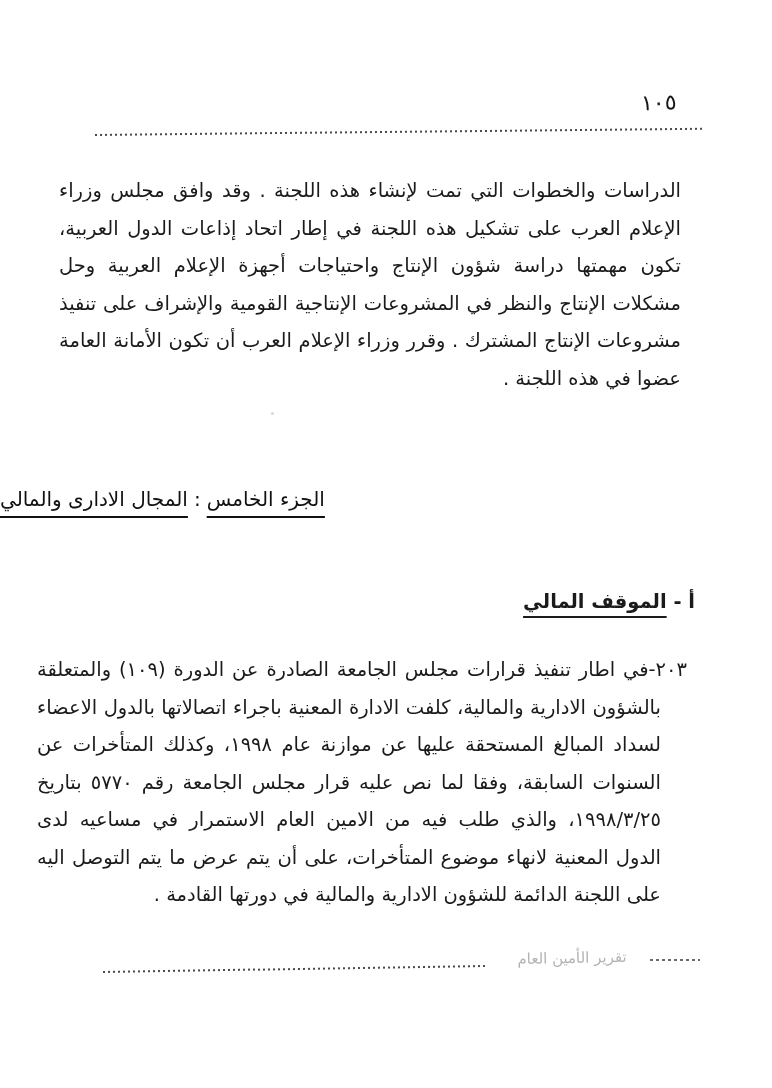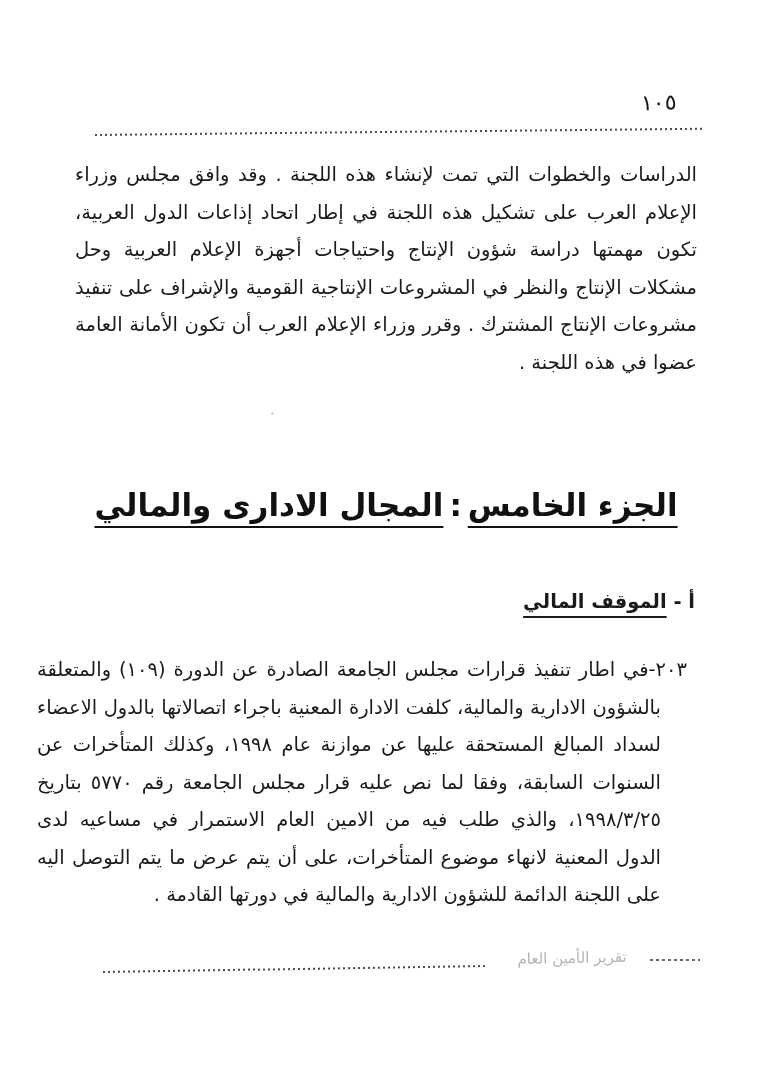--- a/index.html
+++ b/index.html
@@ -54,31 +54,31 @@
     text-align: justify;
     font-size: 19.5px;
     line-height: 37.5px;
     color: #1b1b1b;
   }
   .para-intro {
     position: absolute;
     top: 156px;
     right: 75px;
     width: 622px;
-    margin: 0;
+    margin: 16px;
   }
   .section-heading {
     position: absolute;
     top: 487px;
     left: 0;
     width: 100%;
     direction: rtl;
-    text-align: center;
-    font-size: 31px;
-    font-weight: 700;
+    text-align: left;
+    font-size: 20px;
+    font-weight: 400;
     color: #111;
     margin: 0;
   }
   .section-heading .underlined {
     text-decoration: underline;
     text-decoration-thickness: 2px;
     text-underline-offset: 10px;
   }
   .section-heading .separator {
     padding: 0 6px;

